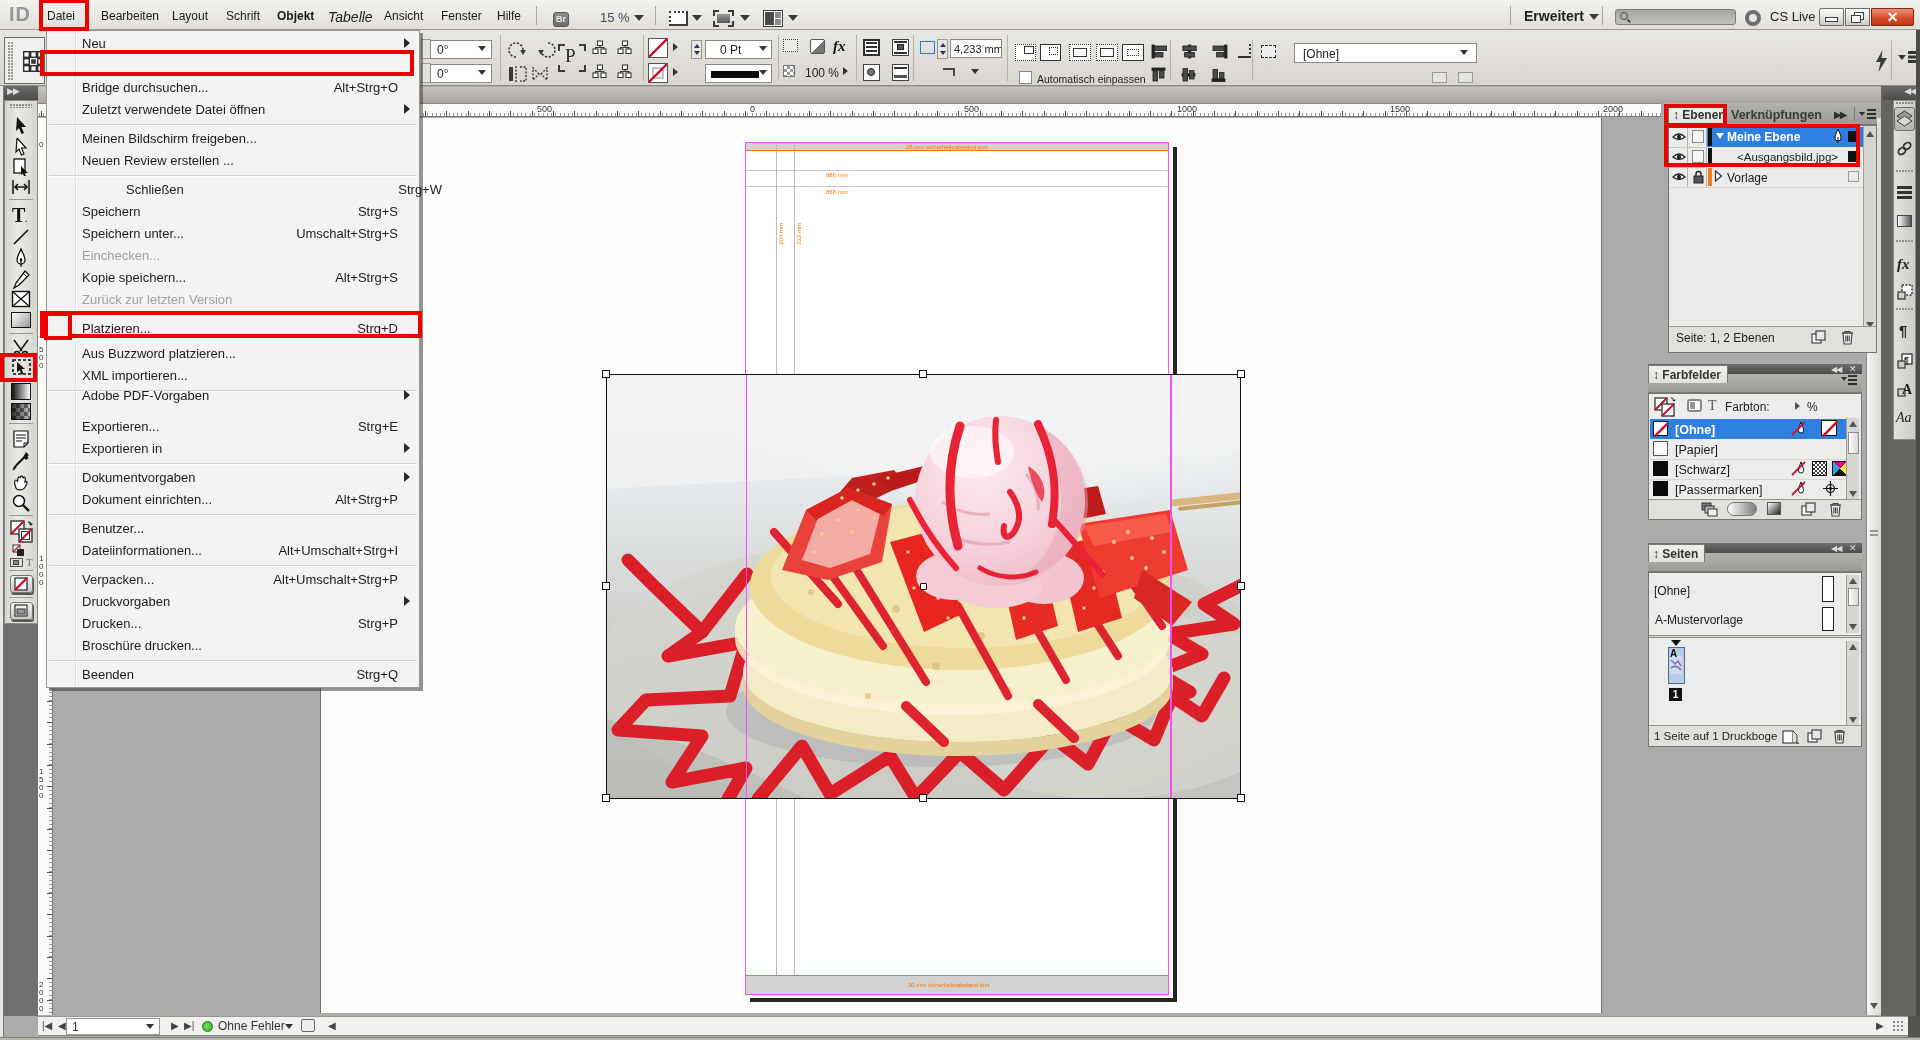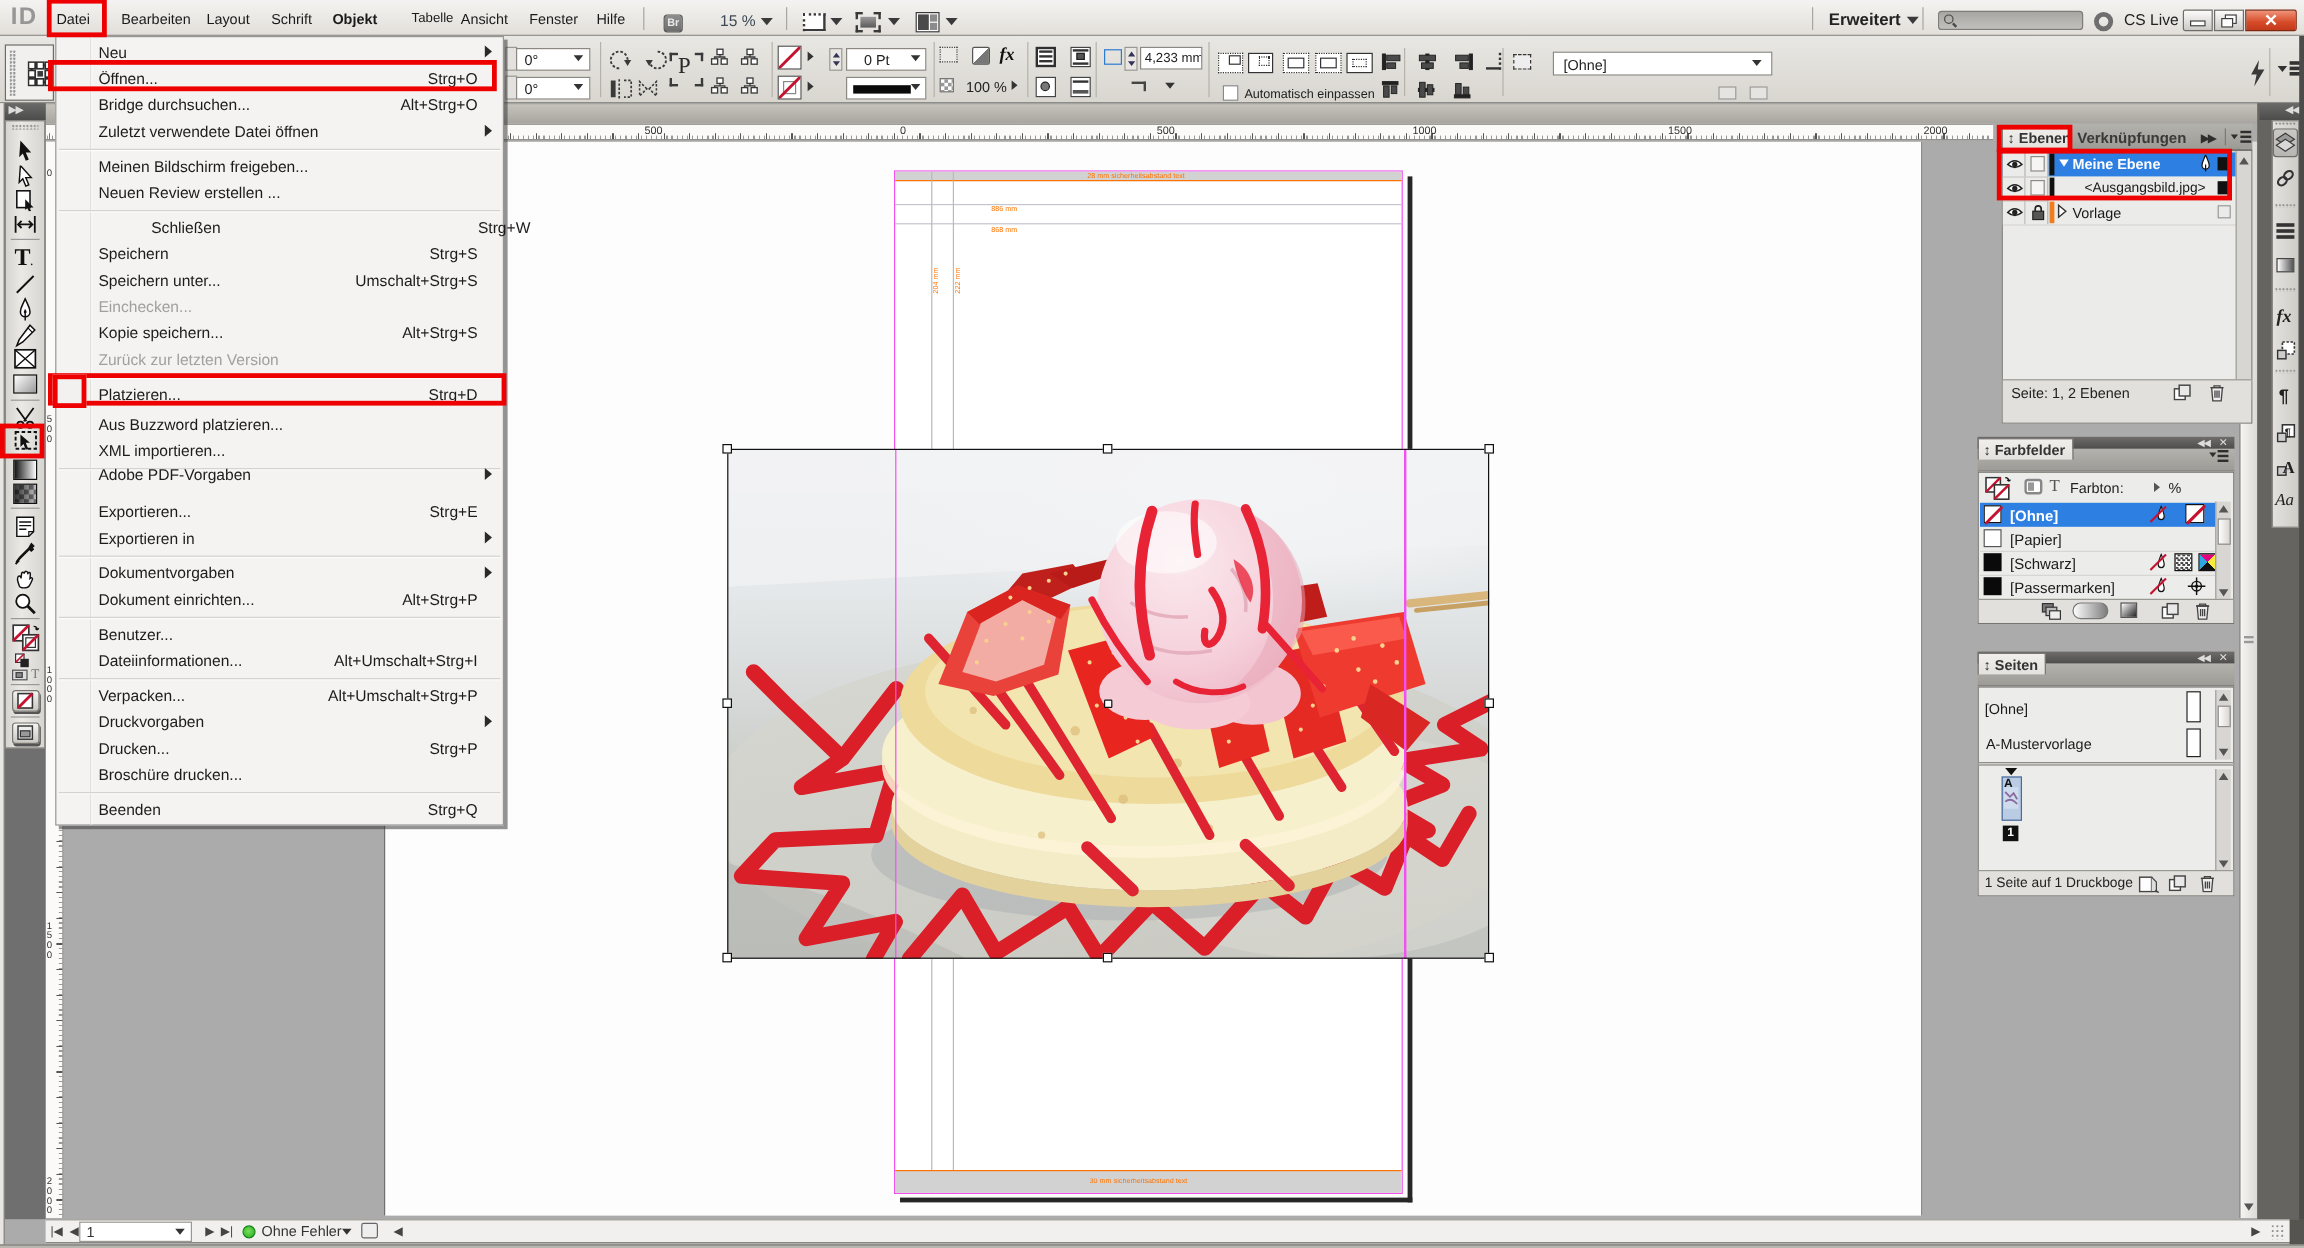--- a/index.html
+++ b/index.html
@@ -11,21 +11,21 @@
 </head>
 <body>
 
 <div class="abs" id="topbar" style="left:0;top:0;width:1920px;height:30px;background:linear-gradient(#f4f3f1,#e2dfda);border-bottom:1px solid #9a978f;">
   <div class="abs" style="left:9px;top:3px;font-size:20px;font-weight:bold;color:#969696;letter-spacing:1px;">ID</div>
   <div class="abs" style="left:47px;top:9px;font-size:12px;color:#1a1a1a;">Datei</div>
   <div class="abs" style="left:101px;top:9px;font-size:12px;color:#1a1a1a;">Bearbeiten</div>
   <div class="abs" style="left:172px;top:9px;font-size:12px;color:#1a1a1a;">Layout</div>
   <div class="abs" style="left:226px;top:9px;font-size:12px;color:#1a1a1a;">Schrift</div>
   <div class="abs" style="left:277px;top:9px;font-size:12px;color:#1a1a1a;font-weight:bold;">Objekt</div>
-  <div class="abs" style="left:343px;top:9px;font-size:11px;color:#1a1a1a;">Tabelle</div>
+  <div class="abs" style="left:328px;top:9px;font-size:14px;color:#1a1a1a;font-style:italic;">Tabelle</div>
   <div class="abs" style="left:384px;top:9px;font-size:12px;color:#1a1a1a;">Ansicht</div>
   <div class="abs" style="left:441px;top:9px;font-size:12px;color:#1a1a1a;">Fenster</div>
   <div class="abs" style="left:497px;top:9px;font-size:12px;color:#1a1a1a;">Hilfe</div>
   <div class="abs" style="left:536px;top:6px;width:1px;height:19px;background:#a9a69f;"></div>
   <div class="abs" style="left:553px;top:12px;width:16px;height:15px;background:linear-gradient(#8d8d8d,#6e6e6e);border:1px solid #585858;border-radius:3px;color:#e8e8e8;font-size:9px;font-weight:bold;text-align:center;line-height:13px;">Br</div>
   <div class="abs" style="left:600px;top:10px;font-size:13px;color:#3d4a55;">15 %</div>
   <div class="abs" style="left:634px;top:15px;width:0;height:0;border-left:5px solid transparent;border-right:5px solid transparent;border-top:6px solid #3a3a3a;"></div>
   <div class="abs" style="left:655px;top:6px;width:1px;height:19px;background:#a9a69f;"></div>
 
   <div class="abs" style="left:669px;top:11px;width:19px;height:15px;border:2px solid #3a3a3a;border-left:2px dotted #3a3a3a;border-top:2px dotted #3a3a3a;background:#fdfdfd;"></div>
@@ -616,21 +616,21 @@
 <div class="abs" id="rightdock" style="left:1881px;top:86px;width:39px;height:930px;background:#666460;"></div>
 <div class="abs" style="left:1883px;top:86px;width:37px;height:14px;background:linear-gradient(#6a6a68,#4c4c4a);color:#ddd;font-size:9px;text-align:right;padding-right:4px;letter-spacing:-1px;">◀◀</div>
 <div class="abs" id="iconstrip" style="left:1893px;top:100px;width:23px;height:340px;background:linear-gradient(90deg,#e3e1dd,#cfcdc8);border:1px solid #8d8b87;"></div>
 <div class="abs" style="left:1916px;top:30px;width:4px;height:1010px;background:#4c4b49;"></div>
 
 <style>
   .ptabbar { position:absolute; left:0; width:100%; height:22px; background:linear-gradient(#b4b2ac,#9d9b95); border-bottom:1px solid #7a7874; }
   .ptab { position:absolute; top:1px; height:21px; background:linear-gradient(#f0efec,#e3e1dd); border:1px solid #7a7874; border-bottom:none; font-size:12px; font-weight:bold; color:#333; padding:4px 6px 0 4px; white-space:nowrap; overflow:hidden; }
   .darkstrip { position:absolute; left:0; top:0; width:100%; height:10px; background:linear-gradient(#6e6d6b,#4e4d4b); }
   .pbody { position:absolute; background:#ebebe9; border:1px solid #77756f; }
-  .pbot { position:absolute; left:0; bottom:0; width:100%; height:36px; background:#e2e0dc; border-top:1px solid #9a9893; }
+  .pbot { position:absolute; left:0; bottom:0; width:100%; height:26px; background:#e2e0dc; border-top:1px solid #9a9893; }
   .sbar { position:absolute; width:13px; background:#d8d6d2; border-left:1px solid #a09e99; }
   .uar { position:absolute; left:2px; width:0; height:0; border-left:4.5px solid transparent; border-right:4.5px solid transparent; }
 </style>
 
 <div class="abs" id="p-ebenen" style="left:1668px;top:103px;width:209px;height:250px;">
   <div class="ptabbar" style="top:0;"></div>
   <div class="ptab" style="left:0px;width:58px;padding:3px 0 0 4px;">↕ Ebenen</div>
   <div class="abs" style="left:63px;top:5px;font-size:12.5px;font-weight:bold;color:#3a3a3a;">Verknüpfungen</div>
   <div class="abs" style="left:166px;top:6px;font-size:10px;color:#2e2e2e;letter-spacing:-2px;">▶▶</div>
   <div class="abs" style="left:186px;top:4px;width:1px;height:14px;background:#7b7975;"></div>
@@ -905,24 +905,20 @@
   .mi .sub { position:absolute; right:8px; top:5px; width:0; height:0; border-top:5px solid transparent; border-bottom:5px solid transparent; border-left:6px solid #2a2a2a; }
   .mi.dis { color:#a0a09e; }
   .msep { position:absolute; left:2px; width:368px; height:1px; background:#d4d3d0; box-shadow:0 1px 0 #fcfcfb; }
 </style>
 <div class="abs" id="filemenu">
   <div class="gut"></div>
   <div class="mi" style="top:2px;">
       <span class="lab">Neu</span>
       <span class="sub"></span>
     </div>
-  <div class="mi" style="top:24px;">
-      <span class="lab">Öffnen...</span>
-      <span class="sc">Strg+O</span>
-    </div>
   <div class="mi" style="top:46px;">
       <span class="lab">Bridge durchsuchen...</span>
       <span class="sc">Alt+Strg+O</span>
     </div>
   <div class="mi" style="top:68px;">
       <span class="lab">Zuletzt verwendete Datei öffnen</span>
       <span class="sub"></span>
     </div>
   <div class="msep" style="top:93px;"></div>
   <div class="mi" style="top:97px;">

